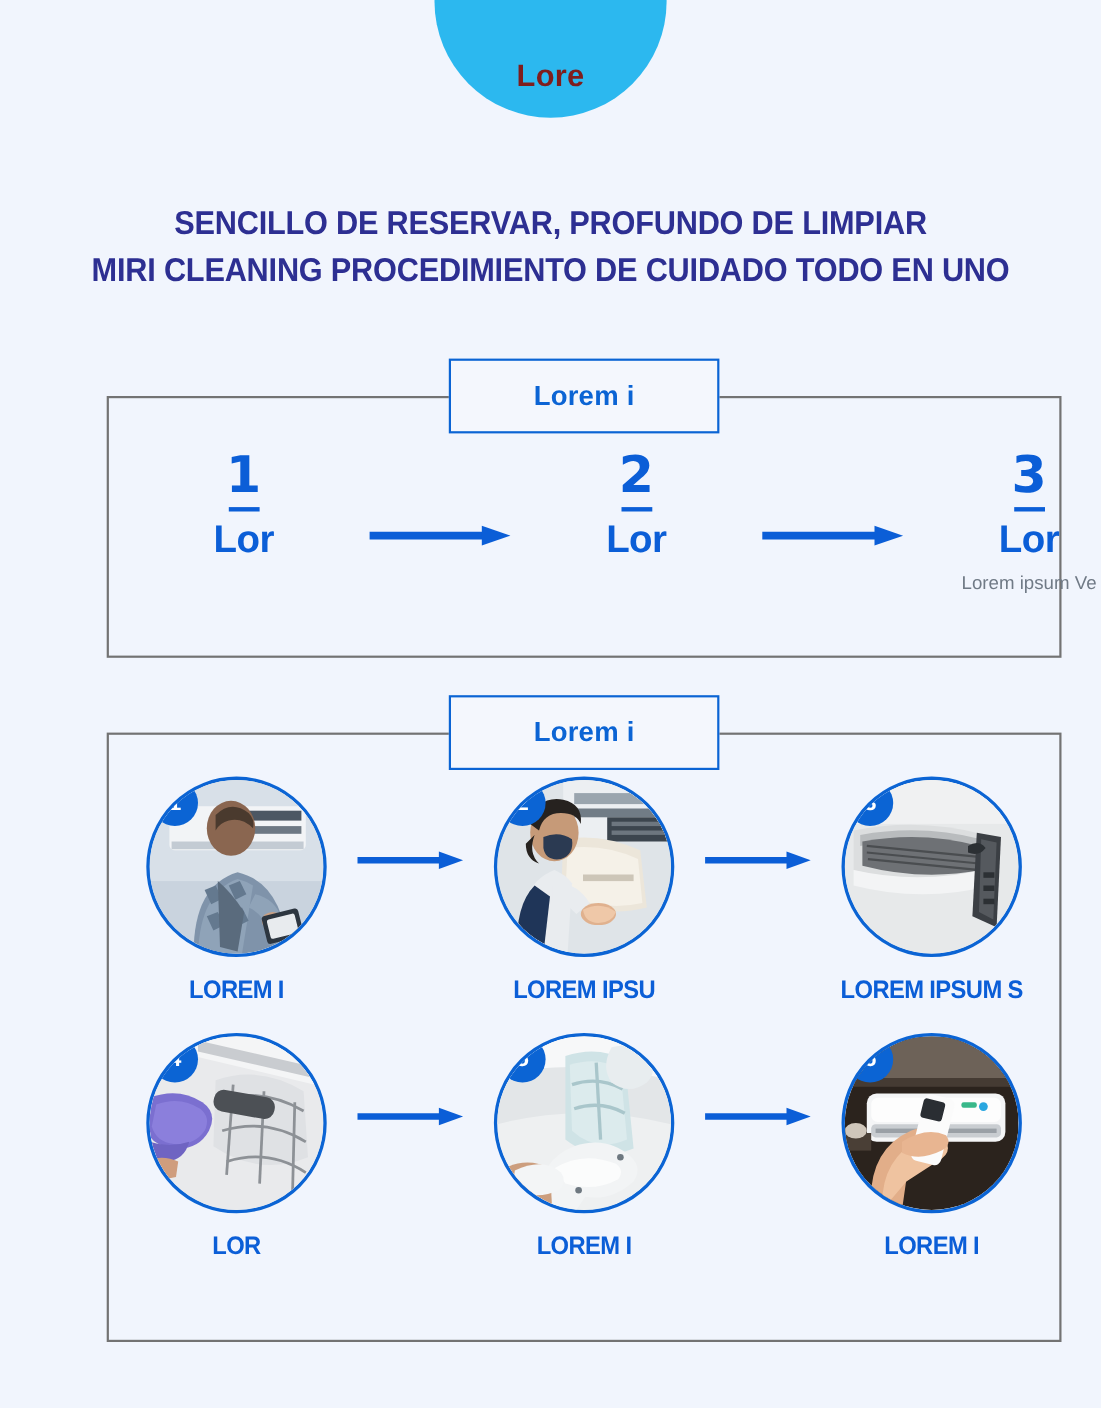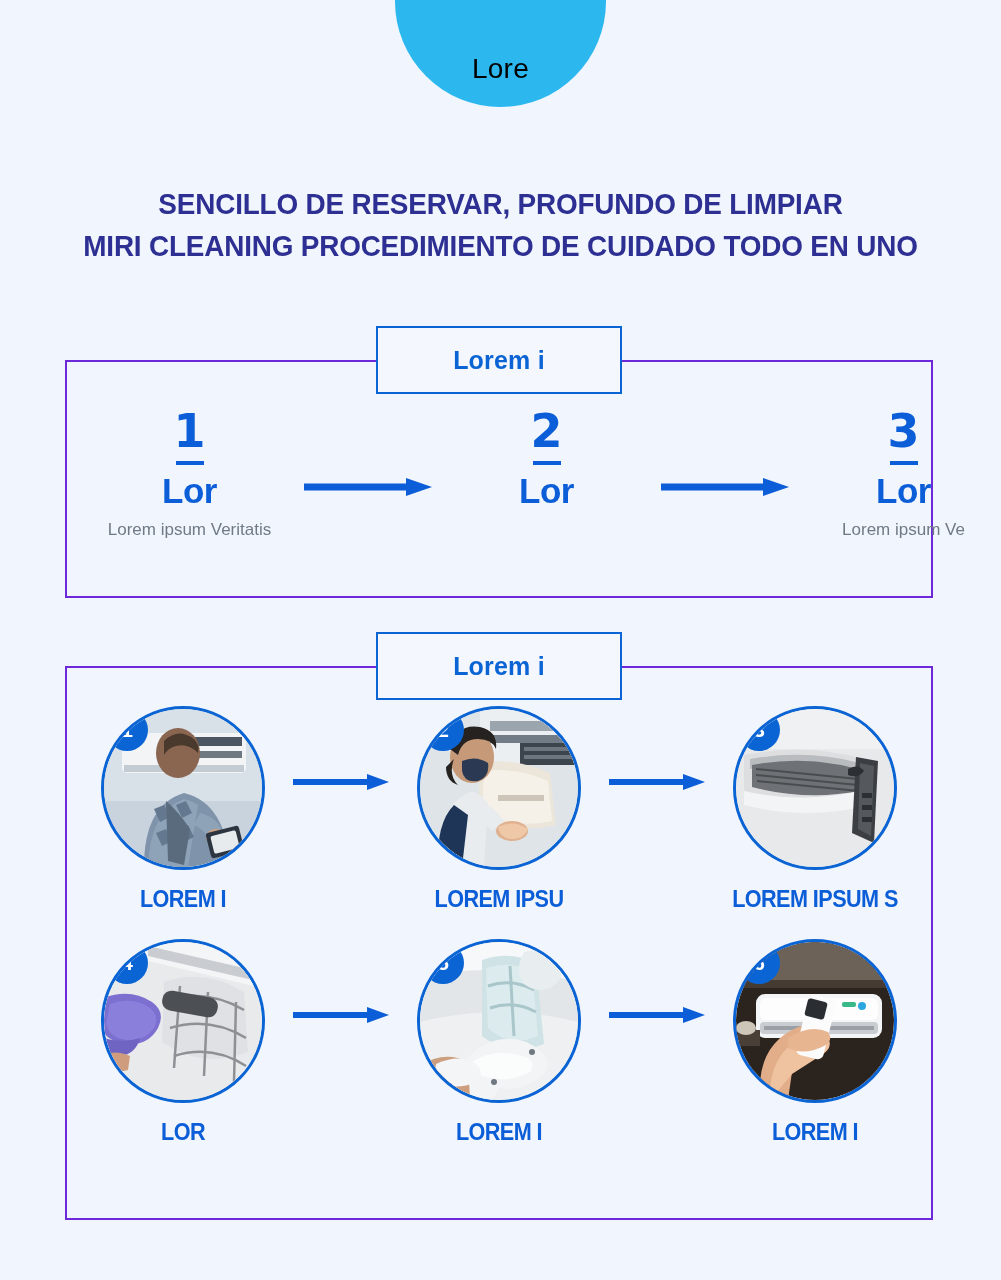--- a/index.html
+++ b/index.html
@@ -27,23 +27,23 @@
     width: 211px;
     height: 211px;
     border-radius: 50%;
     background: #2cb8ef;
     display: flex;
     align-items: flex-end;
     justify-content: center;
     padding-bottom: 22px;
   }
   .top-badge-label {
-    color: #000000;
+    color: #7f1d1d;
     font-size: 28px;
-    font-weight: 400;
+    font-weight: 700;
     letter-spacing: 0.3px;
   }
 
   
   .heading {
     position: absolute;
     left: 0;
     top: 183px;
     width: 1001px;
     text-align: center;
@@ -53,22 +53,23 @@
     font-weight: 600;
     line-height: 42px;
     letter-spacing: -0.2px;
     transform: scaleX(0.93);
   }
   .heading-line { display: block; white-space: nowrap; }
 
   
   .section {
     position: absolute;
-    border: 2px solid #6d28d9;
+    border: 2px solid #737373;
     background: transparent;
+    margin-left: 32px;
   }
   .section-title {
     position: absolute;
     top: -36px;
     left: 50%;
     transform: translateX(-50%);
     width: 246px;
     height: 68px;
     border: 2px solid #0b64d4;
     background: #f4f7fd;
@@ -241,21 +242,20 @@
     <div class="section-title">
       <span>Lorem i</span>
     </div>
 
     <div class="steps-row">
 
       <div class="step">
         <div class="step-num">1</div>
         <div class="step-underline"></div>
         <div class="step-title">Lor</div>
-        <div class="step-desc">Lorem ipsum Veritatis</div>
       </div>
 
       <div class="step-arrow">
         <svg class="arrow-svg" width="132" height="22" viewBox="0 0 132 22" aria-hidden="true">
           <line x1="2" y1="11" x2="108" y2="11" stroke="#0b5ed7" stroke-width="7"></line>
           <polygon points="104,2 130,11 104,20" fill="#0b5ed7"></polygon>
         </svg>
       </div>
 
       <div class="step">

